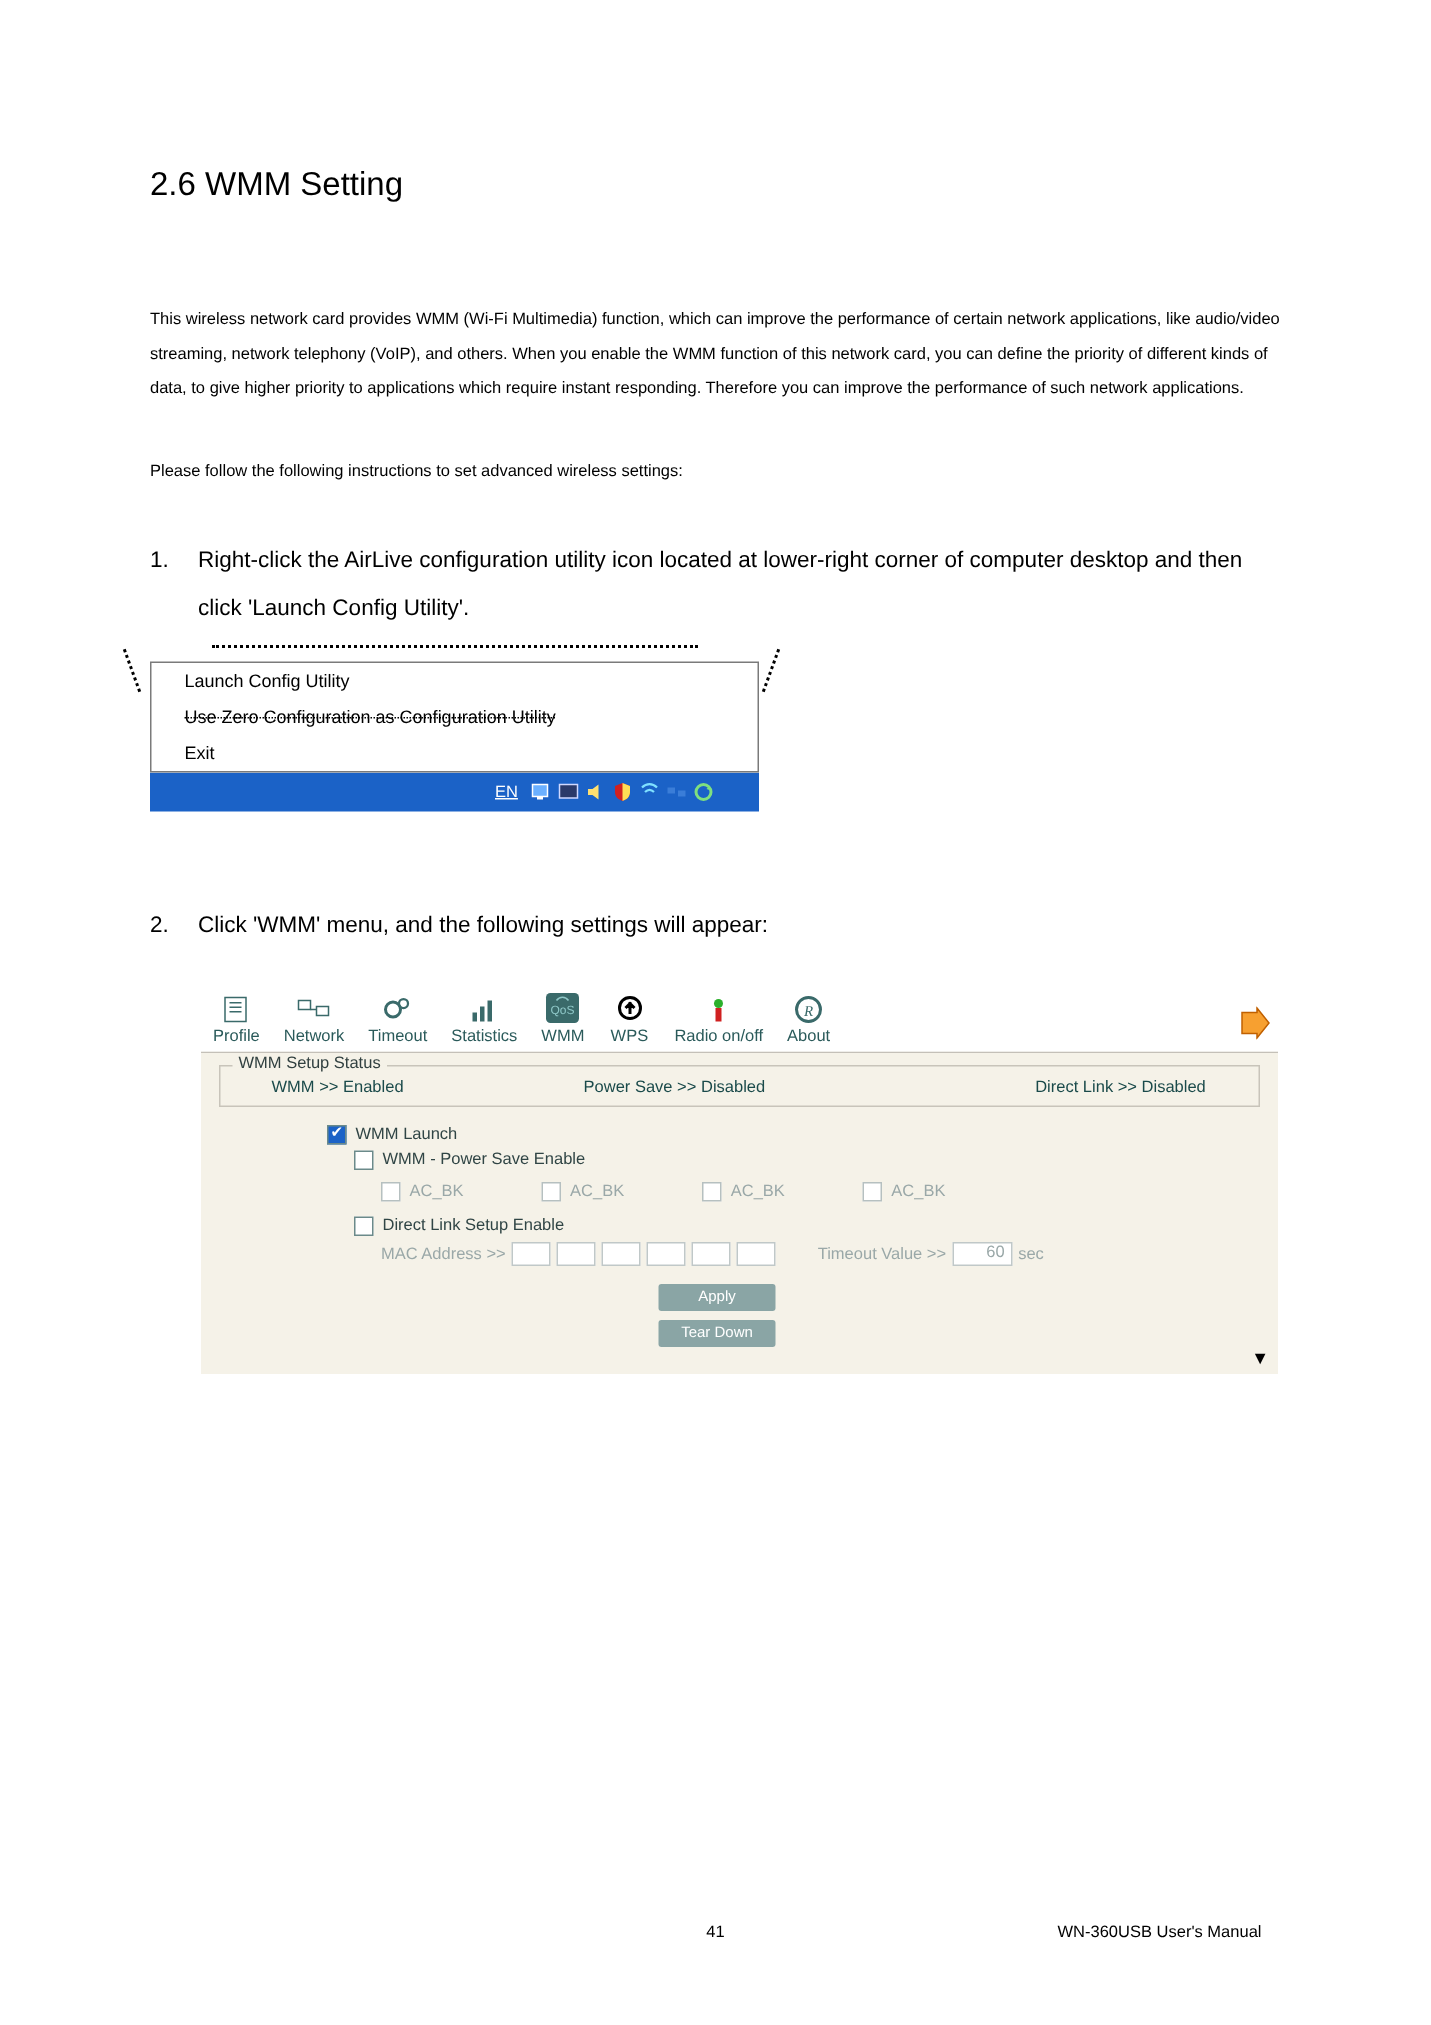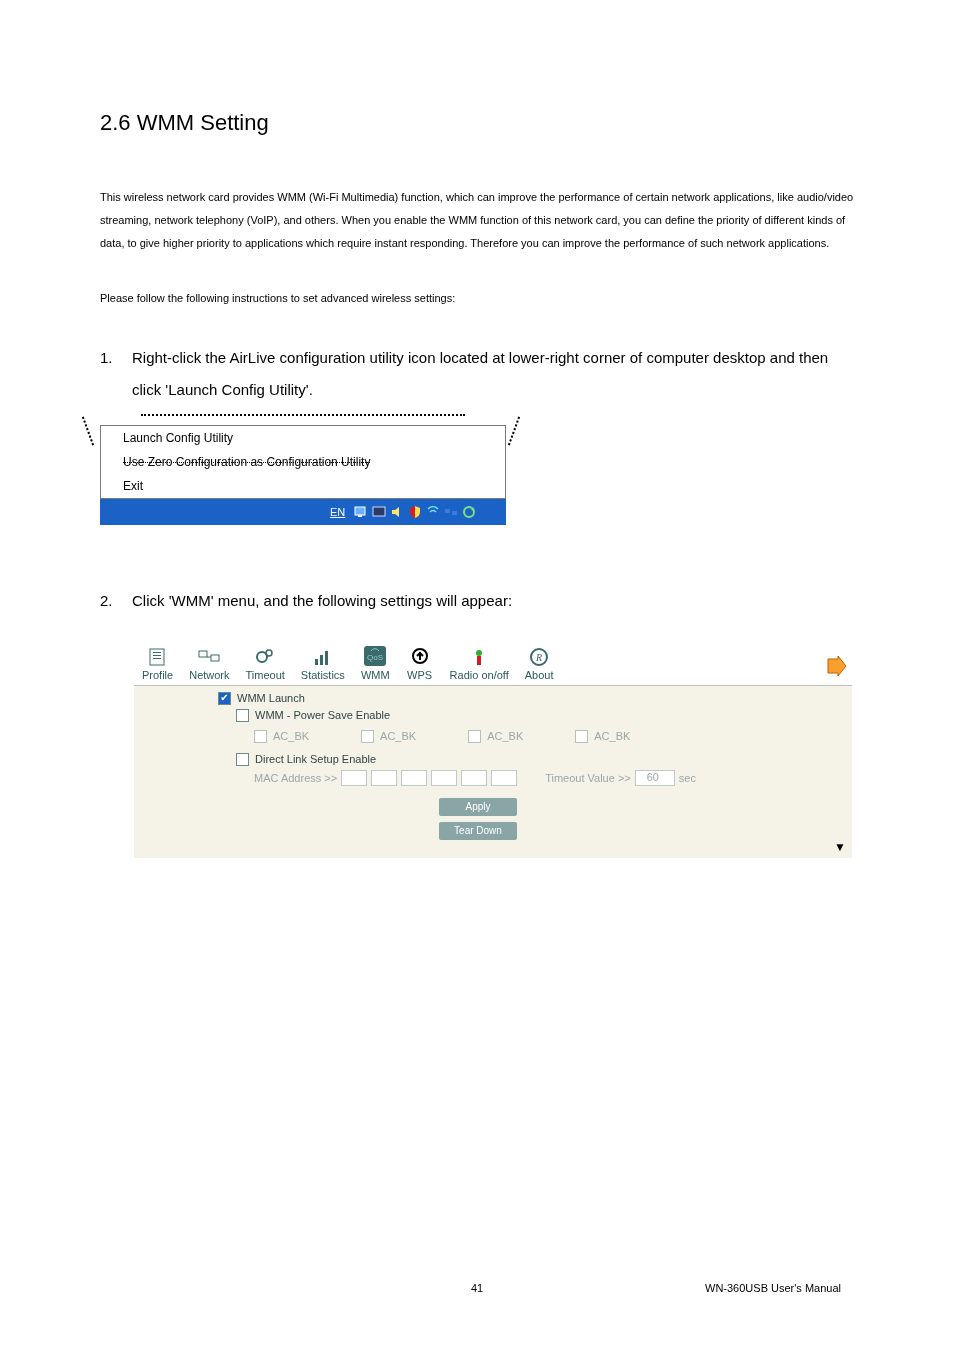--- a/index.html
+++ b/index.html
@@ -10,21 +10,21 @@
     font-family: Arial, Helvetica, sans-serif;
     color: #000;
     position: relative;
   }
   .page {
     padding: 110px 100px 0 100px;
   }
   .heading {
     font-size: 22px;
     font-weight: normal;
-    margin-bottom: 50px;
+    margin-bottom: 66px;
   }
   .para {
     font-size: 11px;
     line-height: 2.1;
     margin-bottom: 32px;
   }
   .ol-item {
     display: flex;
     font-size: 15px;
     line-height: 2.1;
@@ -192,21 +192,21 @@
   }
   .mac-in {
     width: 26px; height: 16px;
     border: 1px solid #c0c8c8;
     background: #fff;
   }
   .tv-in {
     width: 40px; height: 16px;
     border: 1px solid #c0c8c8;
     background: #fff;
-    text-align: center;
+    text-align: right;
     padding-right: 4px;
     color: #9aa8a8;
   }
   .btns {
     display: flex;
     flex-direction: column;
     gap: 6px;
     align-items: center;
     padding: 6px 30px 0 0;
   }
@@ -390,20 +390,28 @@
       </div>
       <div class="tab-gap"></div>
       <span class="arrow-right">
         <svg width="22" height="22">
             <path d="M2 4h10v-3l8 10-8 10v-3H2z" fill="#f7a030" stroke="#c06000"></path>
           </svg>
       </span>
     </div>
 
     <div class="panel">
+      <div class="grp">
+        <div class="grp-title">WMM Setup Status</div>
+        <div class="status-row">
+          <span>WMM &gt;&gt; Enabled</span>
+          <span>Power Save &gt;&gt; Disabled</span>
+          <span>Direct Link &gt;&gt; Disabled</span>
+        </div>
+      </div>
 
       <div class="form-area">
         <div class="cb-row">
           <span class="cb checked">✔</span>
           <span>WMM Launch</span>
         </div>
         <div class="cb-row" style="padding-left:18px;">
           <span class="cb"></span>
           <span>WMM - Power Save Enable</span>
         </div>

